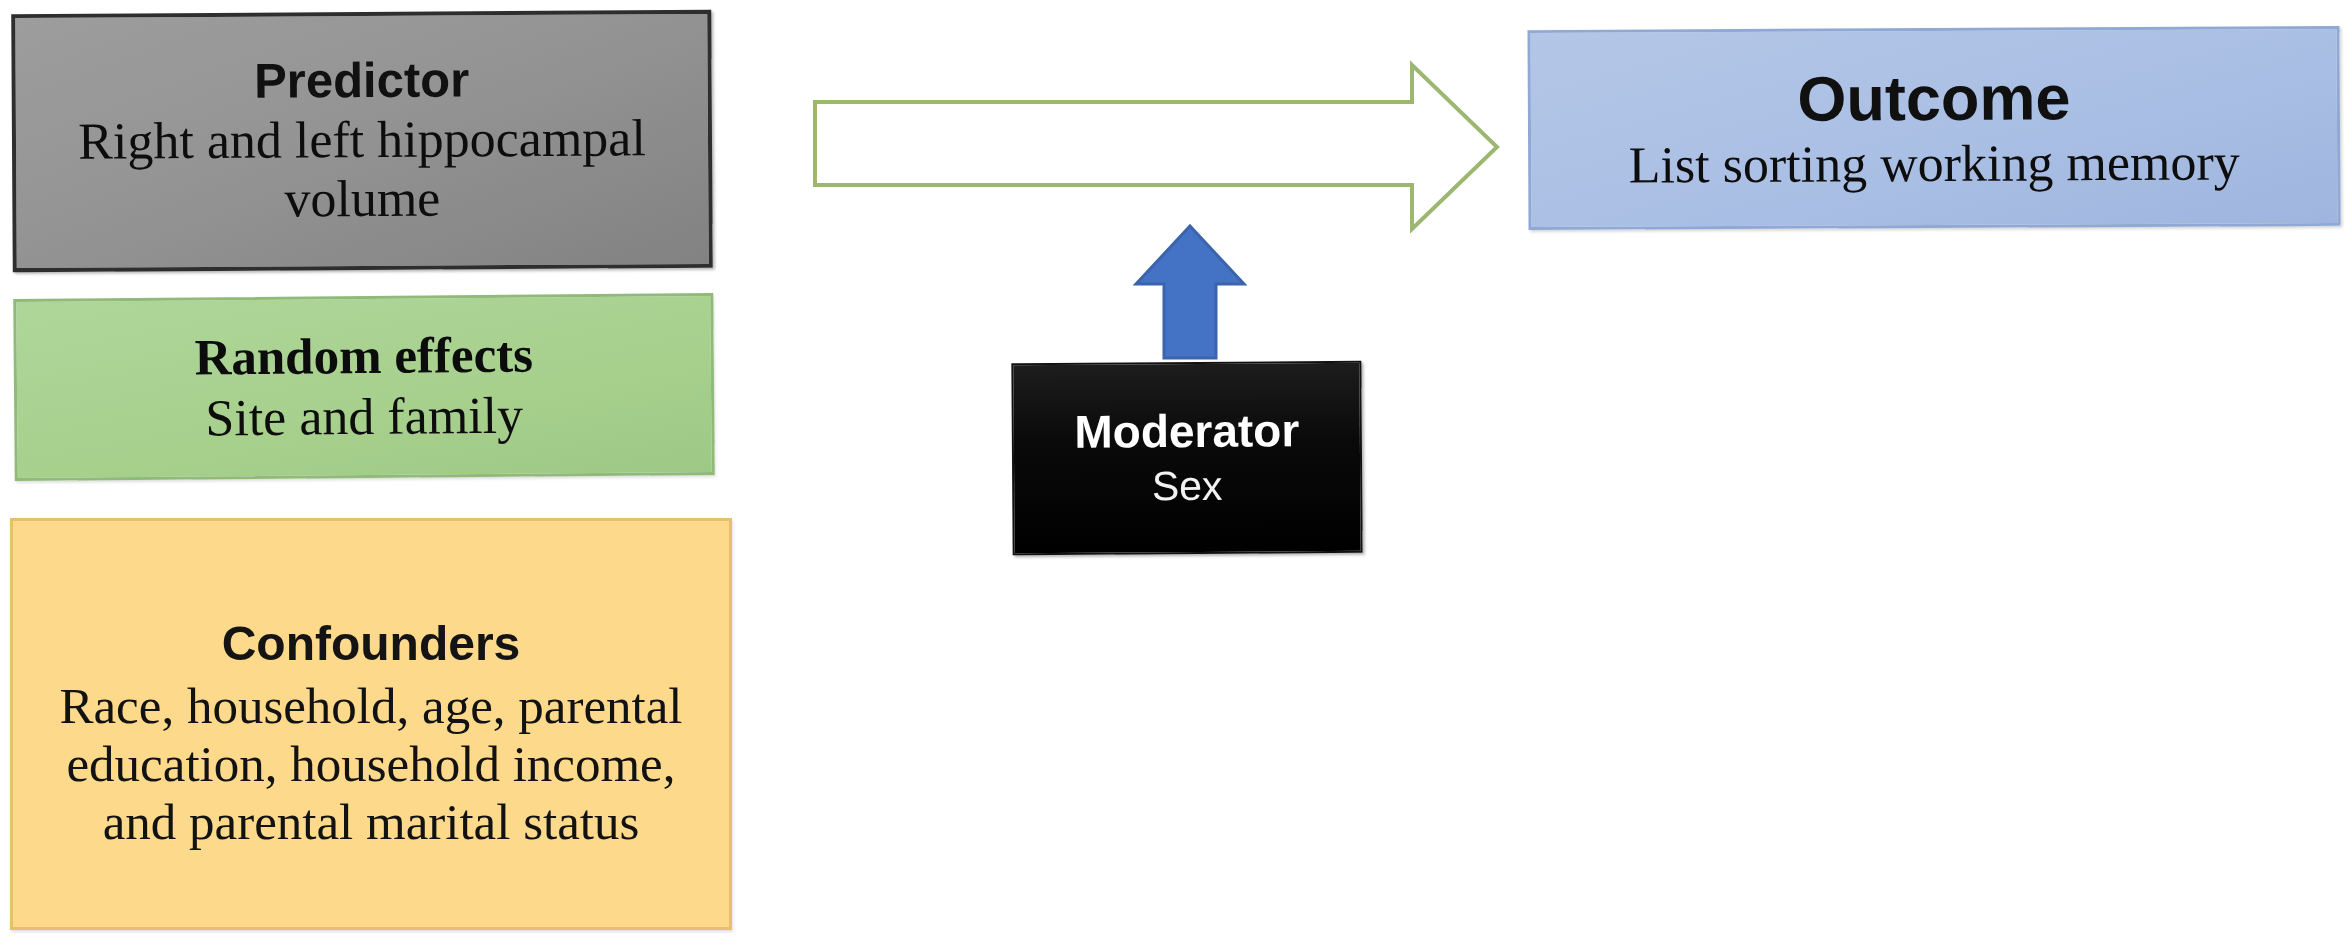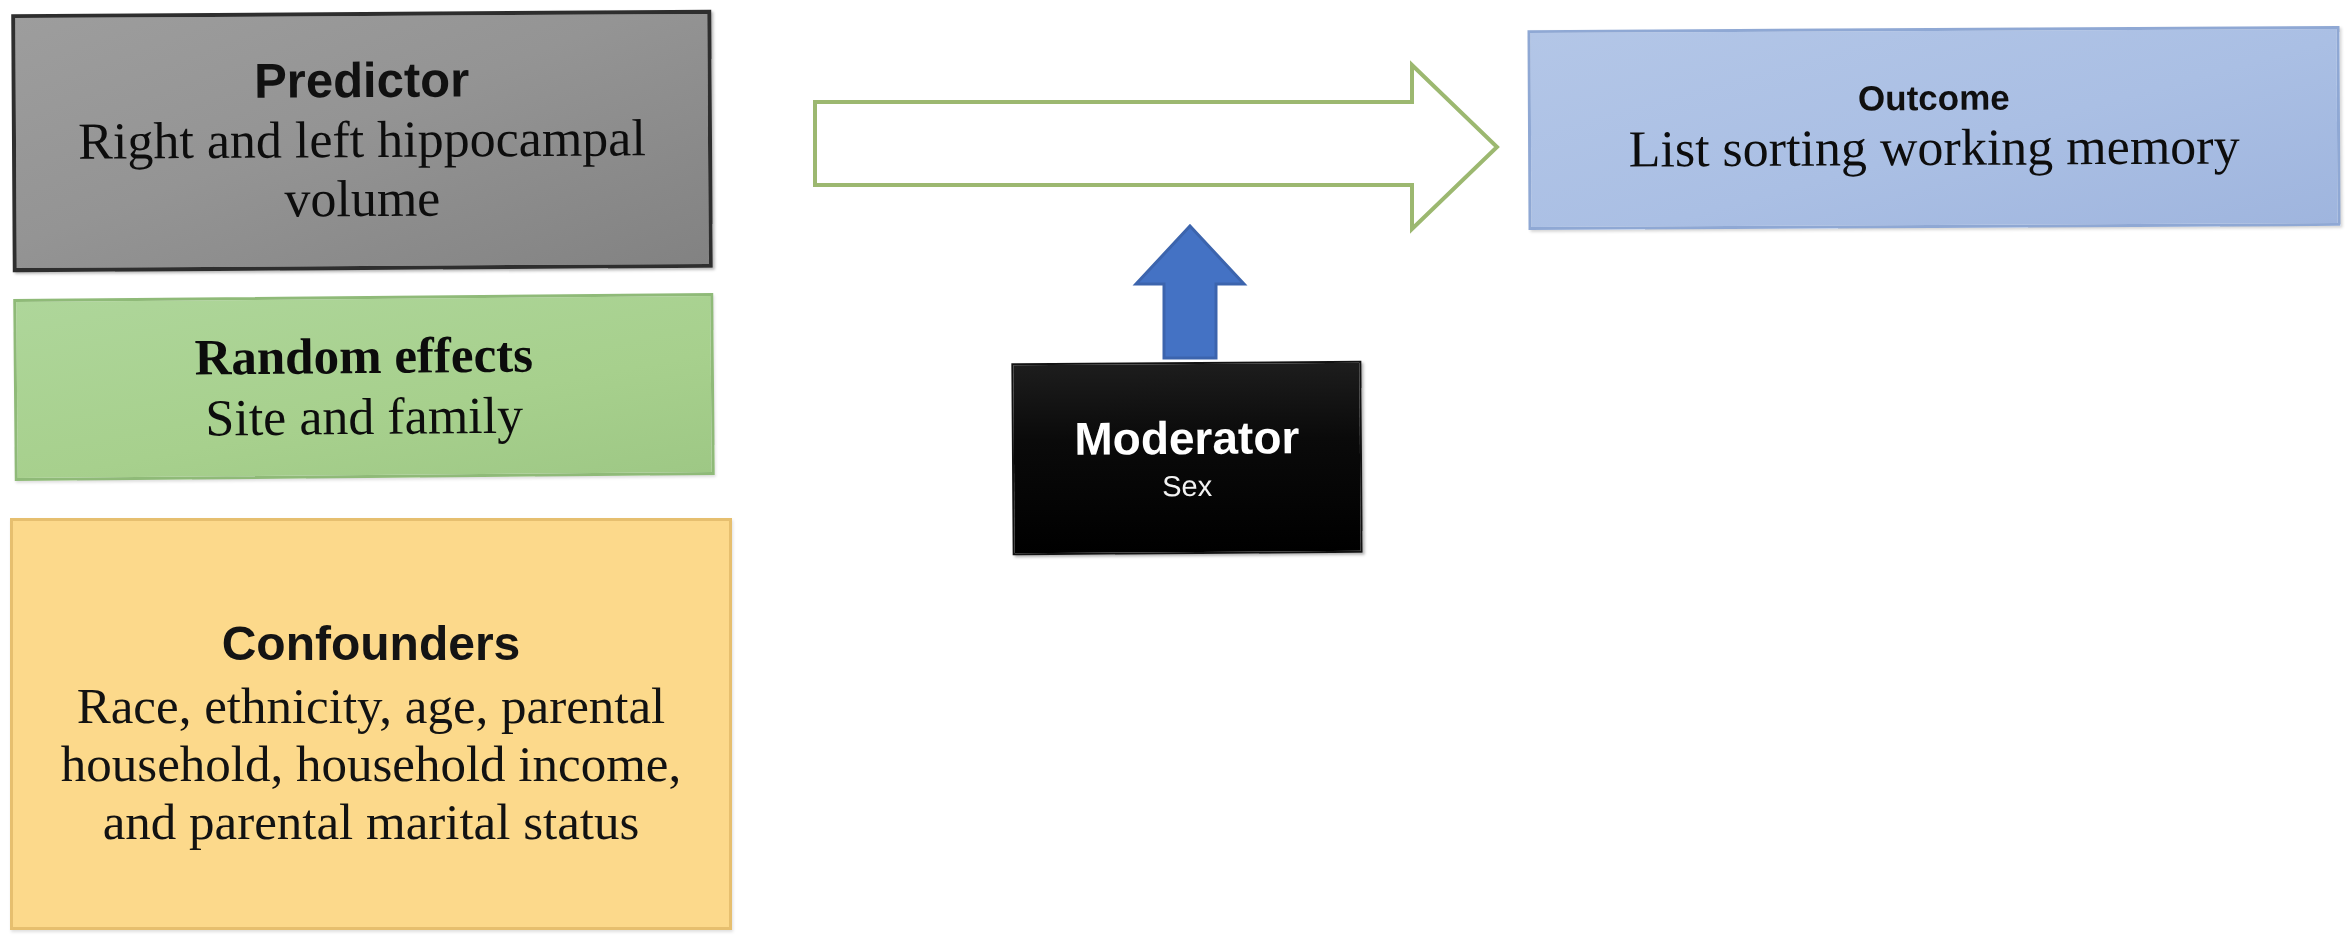--- a/index.html
+++ b/index.html
@@ -109,21 +109,21 @@
     top: 28px;
     width: 812px;
     height: 200px;
     background: linear-gradient(165deg, #b3c6e7 0%, #aabfe4 55%, #9fb5de 100%);
     border: 3px solid #8fa8d4;
     box-shadow: 2px 2px 3px rgba(0,0,0,0.16);
     transform: rotate(-0.3deg);
   }
   #node-outcome .node-title {
     font-family: "Liberation Sans", "DejaVu Sans", sans-serif;
-    font-size: 35px;
+    font-size: 63px;
     color: #101010;
     margin-bottom: 1px;
   }
   #node-outcome .node-body {
     font-size: 52px;
     color: #0d0d0d;
   }
 
   
   #node-moderator {
@@ -137,21 +137,21 @@
     transform: rotate(-0.4deg);
   }
   #node-moderator .node-title {
     font-family: "Liberation Sans", "DejaVu Sans", sans-serif;
     font-size: 46px;
     color: #ffffff;
     margin-bottom: 6px;
   }
   #node-moderator .node-body {
     font-family: "Liberation Sans", "DejaVu Sans", sans-serif;
-    font-size: 29px;
+    font-size: 41px;
     color: #f2f2f2;
   }
 
   
   .arrow-svg {
     position: absolute;
     overflow: visible;
   }
   #arrow-predictor-outcome {
     left: 806px;
@@ -176,21 +176,21 @@
     <div class="node-body">Right and left hippocampal volume</div>
   </div>
 
   <div class="node" id="node-random-effects">
     <div class="node-title">Random effects</div>
     <div class="node-body">Site and family</div>
   </div>
 
   <div class="node" id="node-confounders">
     <div class="node-title">Confounders</div>
-    <div class="node-body">Race, ethnicity, age, parental household, household income, and parental marital status</div>
+    <div class="node-body">Race, household, age, parental education, household income, and parental marital status</div>
   </div>
 
   <div class="node" id="node-outcome">
     <div class="node-title">Outcome</div>
     <div class="node-body">List sorting working memory</div>
   </div>
 
   <div class="node" id="node-moderator">
     <div class="node-title">Moderator</div>
     <div class="node-body">Sex</div>

